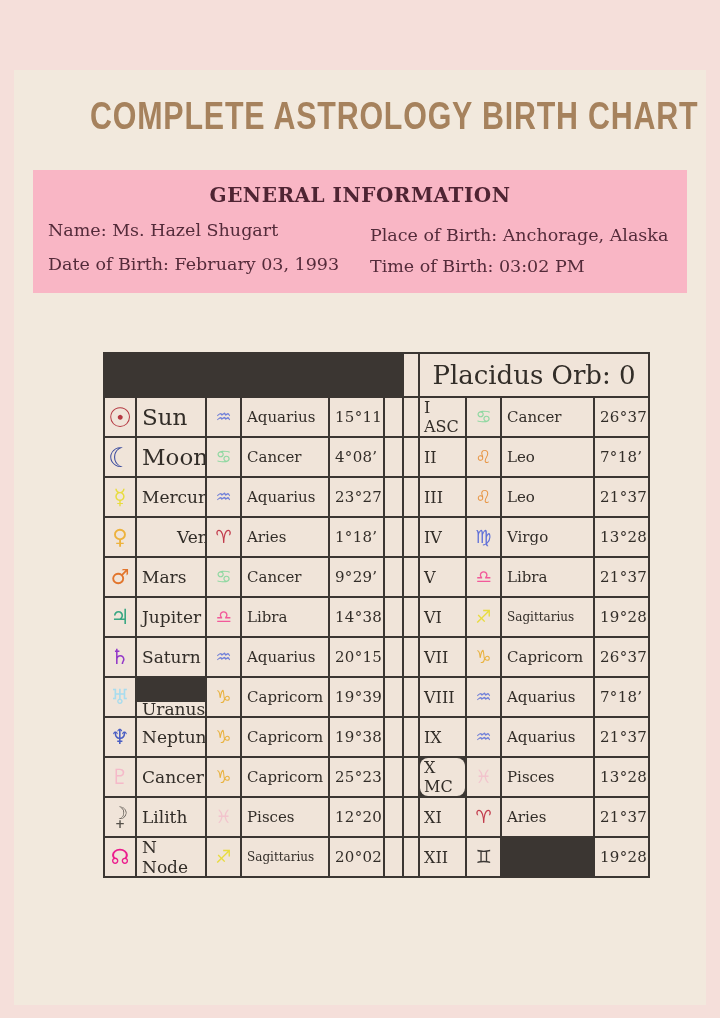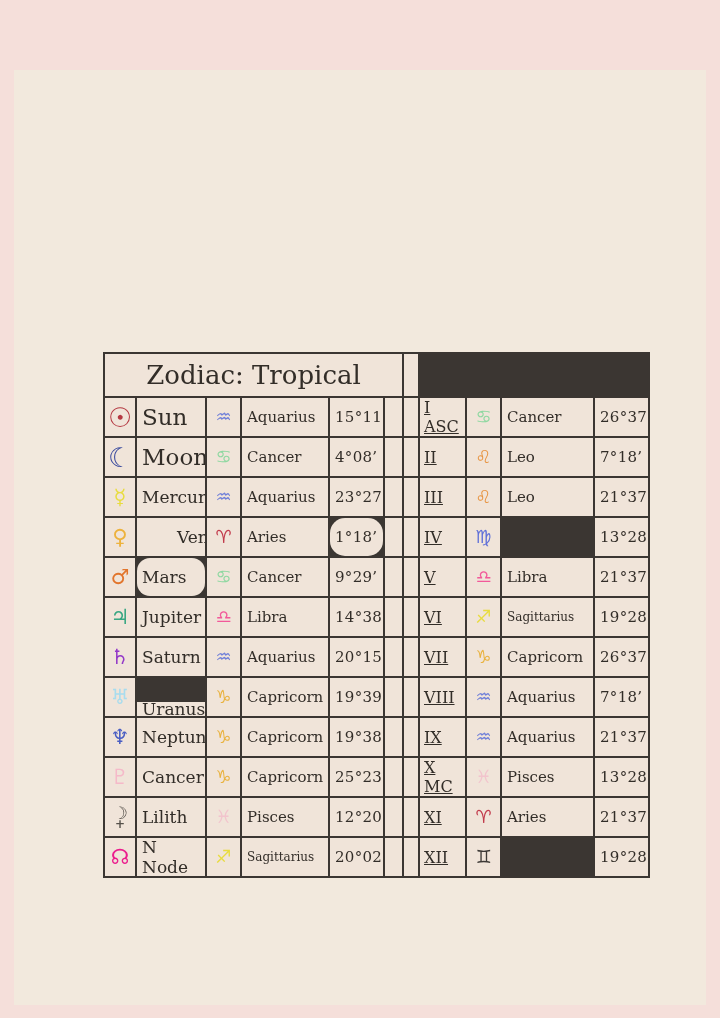--- a/index.html
+++ b/index.html
@@ -52,34 +52,44 @@
   .hdr{justify-content:center;font-size:26px;}
   .icon{justify-content:center;font-family:"DejaVu Sans",sans-serif;line-height:1;}
   .p-icon{font-size:21px;}
   .p-icon.lg{font-size:27px;}
   .s-icon{font-size:18px;}
   .pname{font-size:17px;padding-left:5px;}
   .pname.lg{font-size:23px;}
   .sname{font-size:15px;padding-left:5px;}
   .sname.sm{font-size:12px;}
   .deg{font-size:15px;padding-left:5px;letter-spacing:.3px;}
-  .house{font-size:16px;padding-left:4px;text-decoration:underline;}
+  .house{font-size:16px;padding-left:4px;}
   .stack{flex-direction:column;}
   .stack .stack-top{font-size:17px;line-height:.85;}
   .stack .stack-bot{font-size:12px;line-height:.55;font-weight:700;}
 </style>
 </head>
 <body>
 
 <div class="card">
-
+  <div class="page-title">
+    <span class="condense">COMPLETE ASTROLOGY BIRTH CHART</span>
+  </div>
+
+  <div class="pink-box">
+    <div class="gi-heading">GENERAL INFORMATION</div>
+    <div class="info-line il-name">Name: Ms. Hazel Shugart</div>
+    <div class="info-line il-dob">Date of Birth: February 03, 1993</div>
+    <div class="info-line il-place">Place of Birth: Anchorage, Alaska</div>
+    <div class="info-line il-time">Time of Birth: 03:02 PM</div>
+  </div>
 
   <div id="chart-grid">
-      <div class="cell hdr" style="grid-area: 1 / 1 / auto / span 6;">Zodiac: Tropical</div>
       <div class="cell " style="grid-area: 1 / 7;"></div>
+      <div class="cell hdr" style="grid-area: 1 / 8 / auto / span 4;">Placidus Orb: 0</div>
       <div class="cell icon p-icon lg" style="grid-area: 2 / 1; color: rgb(181, 58, 67);">☉</div>
       <div class="cell pname lg" style="grid-area: 2 / 2;">Sun</div>
       <div class="cell icon s-icon" style="grid-area: 2 / 3; color: rgb(111, 127, 216);">♒</div>
       <div class="cell sname" style="grid-area: 2 / 4;">Aquarius</div>
       <div class="cell deg" style="grid-area: 2 / 5;">15°11’</div>
       <div class="cell " style="grid-area: 2 / 6;"></div>
       <div class="cell " style="grid-area: 2 / 7;"></div>
       <div class="cell icon p-icon lg" style="grid-area: 3 / 1; color: rgb(60, 76, 159);">☾</div>
       <div class="cell pname lg" style="grid-area: 3 / 2;">Moon</div>
       <div class="cell icon s-icon" style="grid-area: 3 / 3; color: rgb(143, 216, 161);">♋</div>
@@ -91,25 +101,25 @@
       <div class="cell pname" style="grid-area: 4 / 2;">Mercury</div>
       <div class="cell icon s-icon" style="grid-area: 4 / 3; color: rgb(111, 127, 216);">♒</div>
       <div class="cell sname" style="grid-area: 4 / 4;">Aquarius</div>
       <div class="cell deg" style="grid-area: 4 / 5;">23°27’</div>
       <div class="cell " style="grid-area: 4 / 6;"></div>
       <div class="cell " style="grid-area: 4 / 7;"></div>
       <div class="cell icon p-icon" style="grid-area: 5 / 1; color: rgb(237, 178, 60);">♀</div>
       <div class="cell pname" style="grid-area: 5 / 2; padding-left: 40px;">Venus</div>
       <div class="cell icon s-icon" style="grid-area: 5 / 3; color: rgb(194, 58, 75);">♈</div>
       <div class="cell sname" style="grid-area: 5 / 4;">Aries</div>
-      <div class="cell deg" style="grid-area: 5 / 5; border-radius: 15px;">1°18’</div>
+      <div class="cell deg" style="grid-area: 5 / 5;">1°18’</div>
       <div class="cell " style="grid-area: 5 / 6;"></div>
       <div class="cell " style="grid-area: 5 / 7;"></div>
       <div class="cell icon p-icon" style="grid-area: 6 / 1; color: rgb(226, 117, 44);">♂</div>
-      <div class="cell pname" style="grid-area: 6 / 2; border-radius: 13px;">Mars</div>
+      <div class="cell pname" style="grid-area: 6 / 2;">Mars</div>
       <div class="cell icon s-icon" style="grid-area: 6 / 3; color: rgb(143, 216, 161);">♋</div>
       <div class="cell sname" style="grid-area: 6 / 4;">Cancer</div>
       <div class="cell deg" style="grid-area: 6 / 5;">9°29’</div>
       <div class="cell " style="grid-area: 6 / 6;"></div>
       <div class="cell " style="grid-area: 6 / 7;"></div>
       <div class="cell icon p-icon" style="grid-area: 7 / 1; color: rgb(56, 166, 130);">♃</div>
       <div class="cell pname" style="grid-area: 7 / 2;">Jupiter</div>
       <div class="cell icon s-icon" style="grid-area: 7 / 3; color: rgb(242, 89, 154);">♎</div>
       <div class="cell sname" style="grid-area: 7 / 4;">Libra</div>
       <div class="cell deg" style="grid-area: 7 / 5;">14°38’</div>
@@ -167,20 +177,21 @@
       <div class="cell house" style="grid-area: 3 / 8;">II</div>
       <div class="cell icon s-icon" style="grid-area: 3 / 9; color: rgb(231, 147, 64);">♌</div>
       <div class="cell sname" style="grid-area: 3 / 10;">Leo</div>
       <div class="cell deg" style="grid-area: 3 / 11;">7°18’</div>
       <div class="cell house" style="grid-area: 4 / 8;">III</div>
       <div class="cell icon s-icon" style="grid-area: 4 / 9; color: rgb(231, 147, 64);">♌</div>
       <div class="cell sname" style="grid-area: 4 / 10;">Leo</div>
       <div class="cell deg" style="grid-area: 4 / 11;">21°37’</div>
       <div class="cell house" style="grid-area: 5 / 8;">IV</div>
       <div class="cell icon s-icon" style="grid-area: 5 / 9; color: rgb(95, 111, 216);">♍</div>
+      <div class="cell sname" style="grid-area: 5 / 10;">Virgo</div>
       <div class="cell deg" style="grid-area: 5 / 11;">13°28’</div>
       <div class="cell house" style="grid-area: 6 / 8;">V</div>
       <div class="cell icon s-icon" style="grid-area: 6 / 9; color: rgb(242, 89, 154);">♎</div>
       <div class="cell sname" style="grid-area: 6 / 10;">Libra</div>
       <div class="cell deg" style="grid-area: 6 / 11;">21°37’</div>
       <div class="cell house" style="grid-area: 7 / 8;">VI</div>
       <div class="cell icon s-icon" style="grid-area: 7 / 9; color: rgb(232, 220, 63);">♐</div>
       <div class="cell sname sm" style="grid-area: 7 / 10;">Sagittarius</div>
       <div class="cell deg" style="grid-area: 7 / 11;">19°28’</div>
       <div class="cell house" style="grid-area: 8 / 8;">VII</div>
@@ -188,21 +199,21 @@
       <div class="cell sname" style="grid-area: 8 / 10;">Capricorn</div>
       <div class="cell deg" style="grid-area: 8 / 11;">26°37’</div>
       <div class="cell house" style="grid-area: 9 / 8;">VIII</div>
       <div class="cell icon s-icon" style="grid-area: 9 / 9; color: rgb(111, 127, 216);">♒</div>
       <div class="cell sname" style="grid-area: 9 / 10;">Aquarius</div>
       <div class="cell deg" style="grid-area: 9 / 11;">7°18’</div>
       <div class="cell house" style="grid-area: 10 / 8;">IX</div>
       <div class="cell icon s-icon" style="grid-area: 10 / 9; color: rgb(111, 127, 216);">♒</div>
       <div class="cell sname" style="grid-area: 10 / 10;">Aquarius</div>
       <div class="cell deg" style="grid-area: 10 / 11;">21°37’</div>
-      <div class="cell house" style="grid-area: 11 / 8;">X MC</div>
+      <div class="cell house" style="grid-area: 11 / 8; border-radius: 8px;">X MC</div>
       <div class="cell icon s-icon" style="grid-area: 11 / 9; color: rgb(242, 196, 205);">♓</div>
       <div class="cell sname" style="grid-area: 11 / 10;">Pisces</div>
       <div class="cell deg" style="grid-area: 11 / 11;">13°28’</div>
       <div class="cell house" style="grid-area: 12 / 8;">XI</div>
       <div class="cell icon s-icon" style="grid-area: 12 / 9; color: rgb(194, 58, 75);">♈</div>
       <div class="cell sname" style="grid-area: 12 / 10;">Aries</div>
       <div class="cell deg" style="grid-area: 12 / 11;">21°37’</div>
       <div class="cell house" style="grid-area: 13 / 8;">XII</div>
       <div class="cell icon s-icon" style="grid-area: 13 / 9; color: rgb(61, 57, 54);">♊</div>
       <div class="cell deg" style="grid-area: 13 / 11;">19°28’</div>

